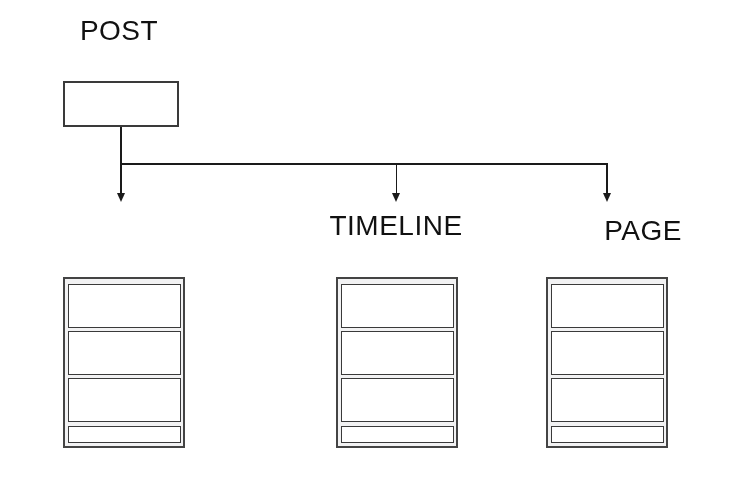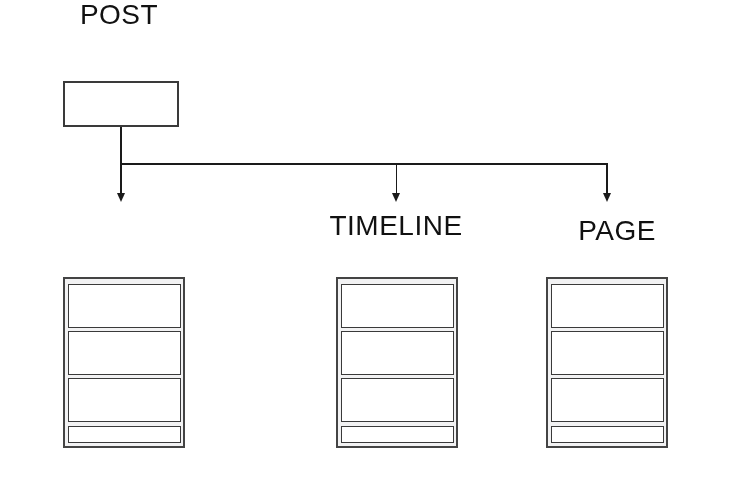--- a/index.html
+++ b/index.html
@@ -23,24 +23,24 @@
     position: absolute;
     font-size: 28px;
     font-weight: 400;
     letter-spacing: 0.5px;
     color: #111111;
     text-align: center;
     line-height: 30px;
     white-space: nowrap;
   }
 
-  .post-label   { left: 39px;  top: 0;  width: 160px; }
+  .post-label   { left: 39px;  top: 16px;  width: 160px; }
   .label-newsfeed { left: 20px;  top: 216px; width: 200px; }
   .label-timeline { left: 296px; top: 211px; width: 200px; }
-  .label-page     { left: 517px; top: 216px; width: 200px; }
+  .label-page     { left: 482px; top: 216px; width: 200px; text-align: right; }
 
   .post-box {
     position: absolute;
     left: 63px;
     top: 81px;
     width: 116px;
     height: 46px;
     border: 2px solid #3a3a3a;
     background: #ffffff;
   }

